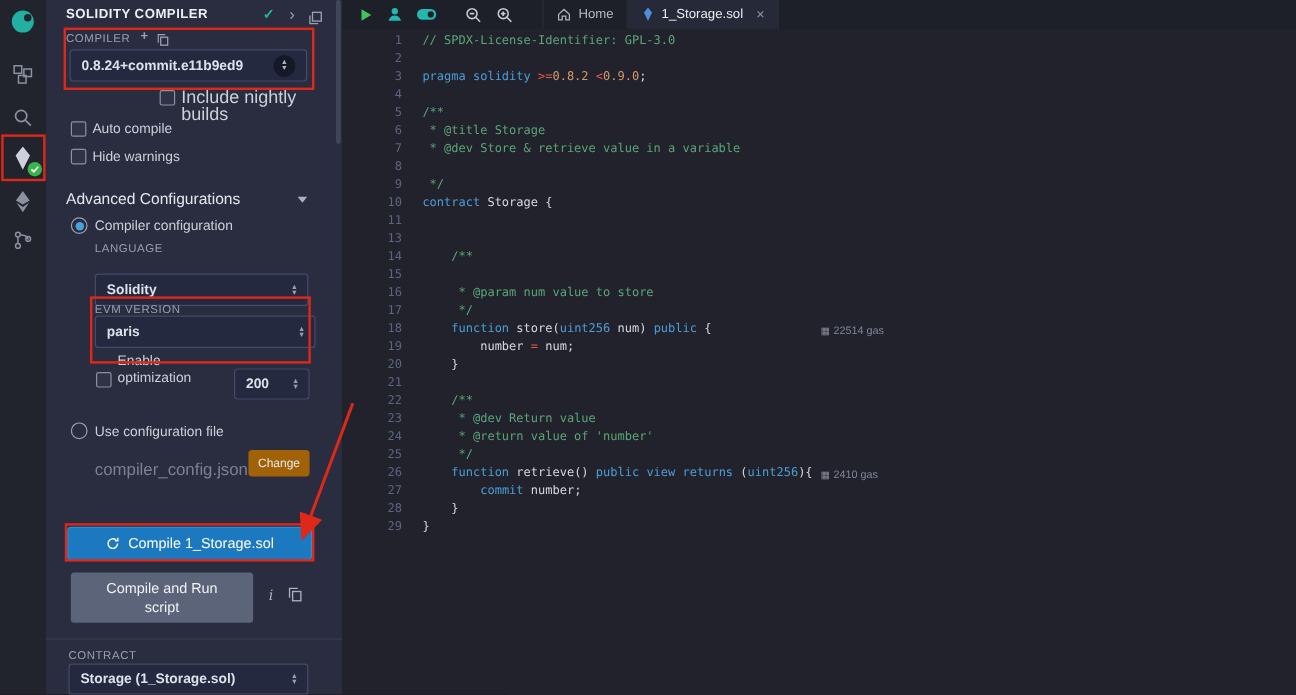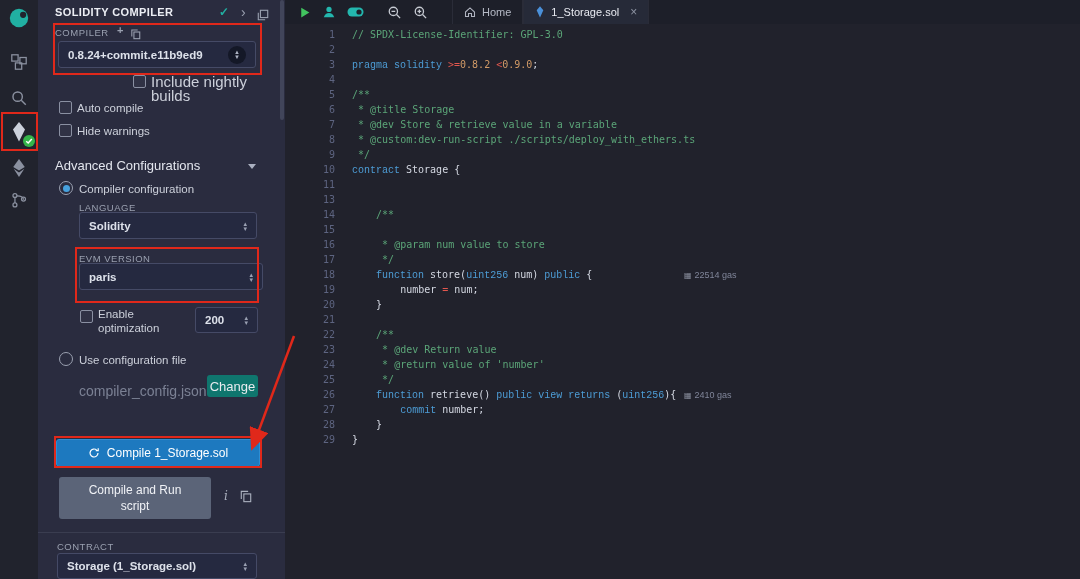--- a/index.html
+++ b/index.html
@@ -28,21 +28,21 @@
   .ver-knob { margin-left:auto; width:18px; height:18px; border-radius:50%; background:#141827; display:flex; flex-direction:column;
               align-items:center; justify-content:center; color:#aeb4c4; font-size:6px; line-height:4.5px; }
   .cb { width:13px; height:13px; border:1px solid #8a90a2; border-radius:2px; background:rgba(255,255,255,.03); cursor:pointer; }
   .radio { width:14px; height:14px; border:1px solid #9aa0b0; border-radius:50%; cursor:pointer; }
   .radio.checked::after { content:""; display:block; width:7px; height:7px; border-radius:50%; background:#47a1dd; margin:2.5px auto; }
   .cb-label { font-size:11.5px; color:#ccd0da; line-height:14px; }
   .cb-label.small { font-size:15px; }
   .adv-title { font-size:13px; color:#e3e6ee; }
   .chev-down { width:0; height:0; border-left:4.5px solid transparent; border-right:4.5px solid transparent; border-top:5px solid #aab0c0; }
   .cfg-file { font-size:14px; color:#7b8194; }
-  .change-btn { background:#0f766e; border-radius:3px; color:#e9ebef; font-size:13px; display:flex; align-items:center; justify-content:center; cursor:pointer; }
+  .change-btn { background:#a16207; border-radius:3px; color:#e9ebef; font-size:10px; display:flex; align-items:center; justify-content:center; cursor:pointer; }
   .compile-btn { background:var(--compile-blue,#1d79bf); border:1px solid #2c8ed3; border-radius:3px; color:#fff; font-size:12px;
                  display:flex; align-items:center; justify-content:center; gap:7px; cursor:pointer; }
   .compile-run-btn { background:#5b6478; border-radius:3px; color:#f0f2f6; font-size:12px; line-height:1.35; text-align:center;
                      display:flex; align-items:center; justify-content:center; padding:0 14px; cursor:pointer; }
   .info-i { font-family:"DejaVu Serif",serif; font-style:italic; font-size:12px; color:#aab0be; }
   .divider { border-top:1px solid #3a3d50; }
   .panel-scrollthumb { position:absolute; right:1px; top:0; width:4px; height:120px; background:#41455a; border-radius:2px; }
 
   
   .main { position:absolute; left:285px; top:0; right:0; bottom:0; background:#21222c; }
@@ -52,21 +52,21 @@
   .tab { height:24px; display:flex; align-items:center; gap:6px; padding:0 11px; font-size:11px; color:#b6bac6;
          border-right:1px solid #2a2c38; border-left:1px solid #2a2c38; cursor:pointer; }
   .tab.active { background:#262a38; color:#e9ebf2; }
   .tab-close { color:#8d93a2; font-size:12px; margin-left:5px; }
   .editor { position:absolute; left:0; right:0; top:24px; bottom:0; font-family:"DejaVu Sans Mono",monospace;
             font-size:10px; line-height:15px; padding-top:3px; }
   .code-line { display:flex; height:15px; position:relative; }
   .ln { flex:none; width:50px; text-align:right; color:#5d6480; }
   .code { white-space:pre; padding-left:17px; color:#d4d8e2; }
   .tok-c { color:var(--comment-green,#5ba578); }
-  .tok-k { color:var(--keyword-blue,#4d9dd6);font-family:Liberation Mono, monospace; }
+  .tok-k { color:var(--keyword-blue,#4d9dd6); }
   .tok-o { color:#e2574e; }
   .tok-n { color:#d19a66; }
   .tok-p { color:#d4d8e2; }
   .gas { position:absolute; left:399px; top:1px; color:#80869a; font-size:9px; font-family:"Liberation Sans",sans-serif; }
   .gas-icon { font-family:"DejaVu Sans",sans-serif; font-size:8px; margin-right:3px; color:#8a8f9e; }
 
   
   .anno { position:absolute; border:2px solid var(--annotation-red,#e0281a); pointer-events:none; z-index:9; }
   .anno-arrow { position:absolute; left:0; top:0; pointer-events:none; z-index:9; }
 </style>
@@ -158,39 +158,39 @@
     <span class="sp-abs cb" style="left:21px;top:124px"></span>
     <span class="sp-abs cb-label" style="left:39px;top:124px">Hide warnings</span>
 
     <div class="sp-abs adv-title" style="left:17px;top:158px">Advanced Configurations</div>
     <span class="sp-abs chev-down" style="left:210px;top:164px"></span>
 
     <span class="sp-abs radio checked" style="left:21px;top:181px"></span>
     <span class="sp-abs cb-label" style="left:41px;top:182px">Compiler configuration</span>
 
     <div class="sp-abs mini-label" style="left:41px;top:202px">LANGUAGE</div>
-    <div class="sp-abs select" style="left:41px;top:212px;width:178px;height:27px">
+    <div class="sp-abs select" style="left:41px;top:228px;width:178px;height:27px">
       <span class="grow">Solidity</span>
       <span class="caret2">
           <span>▴</span>
           <span>▾</span>
         </span>
     </div>
 
     <div class="sp-abs mini-label" style="left:41px;top:253px">EVM VERSION</div>
     <div class="sp-abs select" style="left:41px;top:263px;width:184px;height:27px">
       <span class="grow">paris</span>
       <span class="caret2">
           <span>▴</span>
           <span>▾</span>
         </span>
     </div>
 
     <span class="sp-abs cb" style="left:42px;top:310px"></span>
-    <span class="sp-abs cb-label" style="left:60px;top:307px;width:82px;display:inline-block">Enable optimization</span>
+    <span class="sp-abs cb-label" style="left:60px;top:294px;width:82px;display:inline-block">Enable optimization</span>
     <div class="sp-abs select" style="left:157px;top:307px;width:63px;height:26px">
       <span class="grow">200</span>
       <span class="caret2">
           <span>▴</span>
           <span>▾</span>
         </span>
     </div>
 
     <span class="sp-abs radio" style="left:21px;top:352px"></span>
     <span class="sp-abs cb-label" style="left:41px;top:353px">Use configuration file</span>
@@ -302,21 +302,20 @@
           <div class="code-line">
             <span class="ln">6</span>
             <span class="code"><span class="tok-c"> * @title Storage</span></span>
           </div>
           <div class="code-line">
             <span class="ln">7</span>
             <span class="code"><span class="tok-c"> * @dev Store &amp; retrieve value in a variable</span></span>
           </div>
           <div class="code-line">
             <span class="ln">8</span>
-            <span class="code"><span class="tok-c"> * @custom:dev-run-script ./scripts/deploy_with_ethers.ts</span></span>
           </div>
           <div class="code-line">
             <span class="ln">9</span>
             <span class="code"><span class="tok-c"> */</span></span>
           </div>
           <div class="code-line">
             <span class="ln">10</span>
             <span class="code"><span class="tok-k">contract </span><span class="tok-p">Storage {</span></span>
           </div>
           <div class="code-line">

